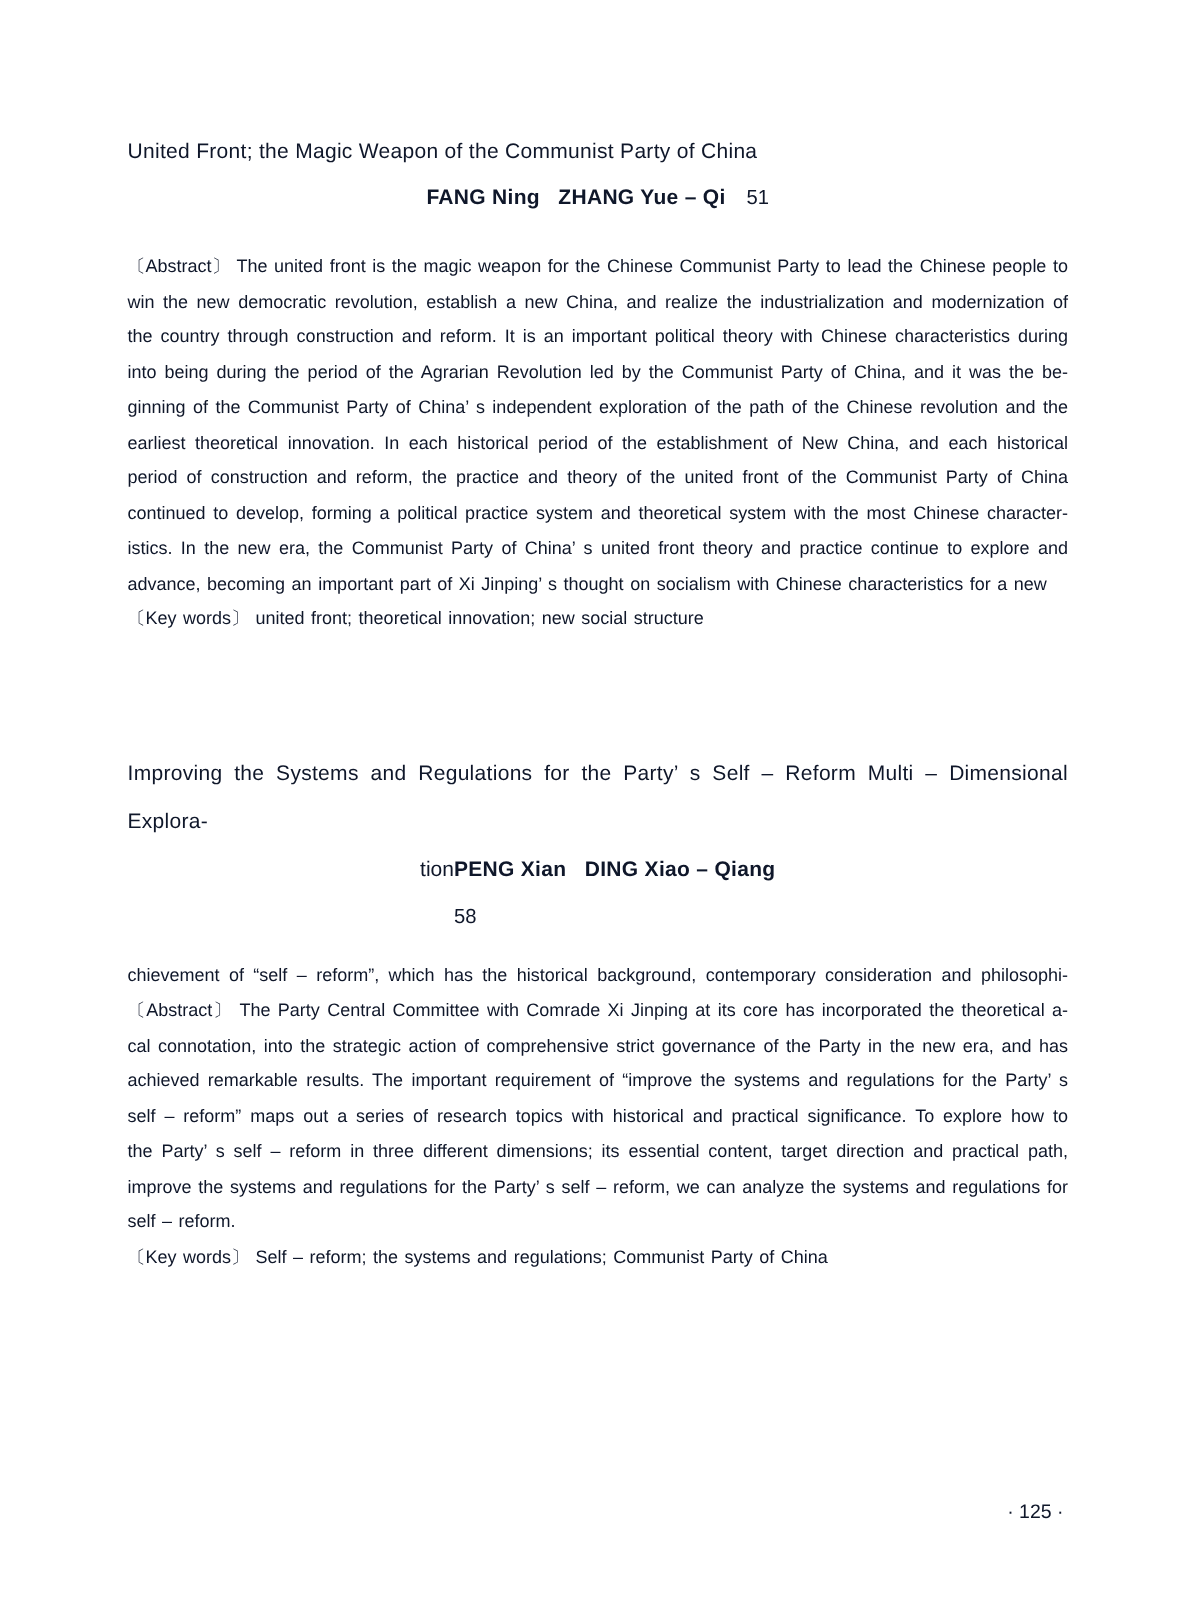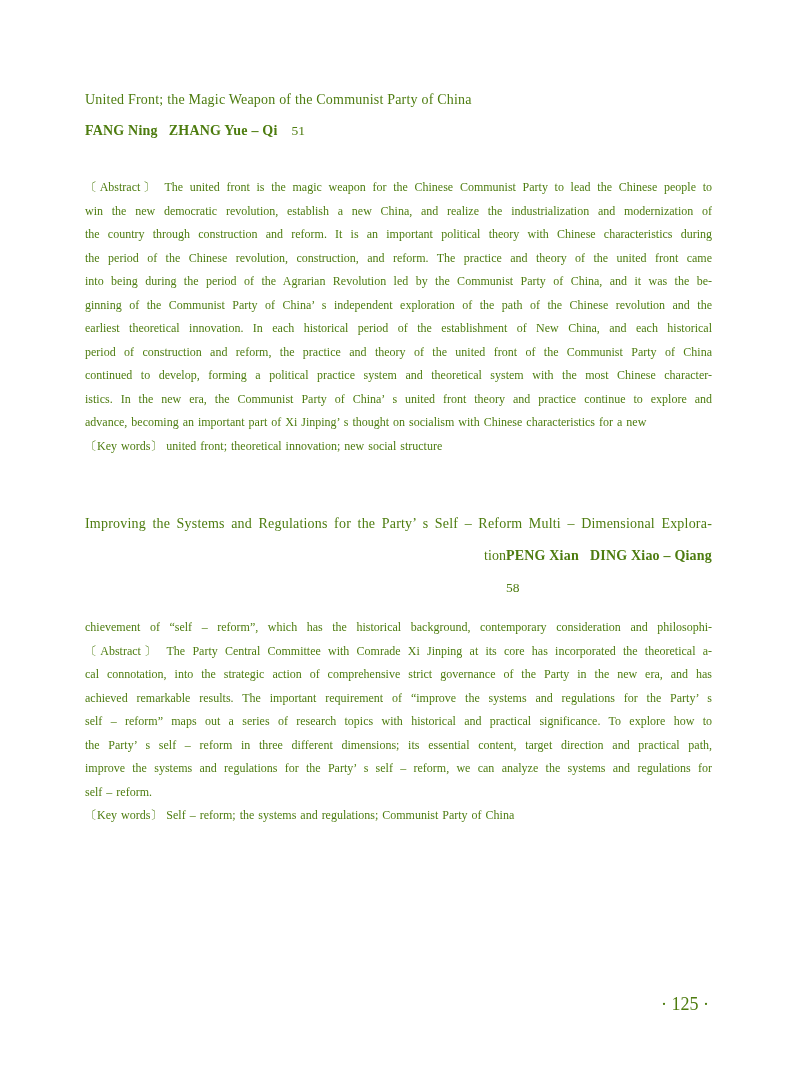--- a/index.html
+++ b/index.html
@@ -7,108 +7,107 @@
     padding: 0;
     background: #ffffff;
   }
   .page {
     position: relative;
     width: 793px;
     height: 1077px;
     background: #ffffff;
     box-sizing: border-box;
     padding: 90px 81px 0 85px;
-    font-family: Liberation Serif, serif;
-    color: #4d7c0f;
+    font-family: Liberation Sans, sans-serif;
+    color: #0f172a;
     overflow: hidden;
   }
   .article { margin: 0; }
-  .article + .article { margin-top: 50px; }
+  .article + .article { margin-top: 74px; }
 
   .article-title {
     font-size: 14px;
     font-weight: normal;
     margin: 0;
     line-height: 20px;
     letter-spacing: 0.2px;
   }
   .title-justified {
     line-height: 32px;
     text-align: justify;
     text-align-last: justify;
   }
   .title-line2 {
     display: flex;
-    justify-content: flex-end;
+    justify-content: center;
     align-items: baseline;
     line-height: 32px;
     font-size: 14px;
   }
   .byline {
     display: flex;
-    justify-content: flex-start;
+    justify-content: center;
     align-items: baseline;
     gap: 14px;
     margin-top: 11px;
     line-height: 20px;
   }
   .byline-right {
     display: flex;
     align-items: baseline;
     gap: 0;
     flex-direction: column;
   }
   .authors {
     font-weight: bold;
     font-size: 14px;
     white-space: pre;
     letter-spacing: 0.2px;
   }
   .pageno { font-size: 13.5px; }
 
-  .abs-lines { margin-top: 35px; }
+  .abs-lines { margin-top: 24px; }
   .abs-lines-2 { margin-top: 12px; }
   .text-line {
     font-size: 12px;
     line-height: 23.5px;
     text-align: justify;
     text-align-last: justify;
     word-spacing: 1px;
   }
   .abs-lines .text-line:last-child { text-align-last: left; }
   .kw-line {
     font-size: 12px;
     line-height: 23.5px;
     white-space: pre-wrap;
     word-spacing: 1px;
   }
   .folio {
     position: absolute;
     right: 84px;
     bottom: 62px;
-    font-size: 18px;
+    font-size: 13px;
     white-space: pre;
   }
 </style>
 </head>
 <body>
 
 <div class="page">
 
   <section class="article">
     <h2 class="article-title">United Front; the Magic Weapon of the Communist Party of China</h2>
     <div class="byline">
       <span class="authors">FANG Ning   ZHANG Yue – Qi</span>
       <span class="pageno">51</span>
     </div>
     <div class="abs-lines">
         <div class="text-line">〔Abstract〕 The united front is the magic weapon for the Chinese Communist Party to lead the Chinese people to</div>
         <div class="text-line">win the new democratic revolution, establish a new China, and realize the industrialization and modernization of</div>
         <div class="text-line">the country through construction and reform. It is an important political theory with Chinese characteristics during</div>
-        <div class="text-line">the period of the Chinese revolution, construction, and reform. The practice and theory of the united front came</div>
         <div class="text-line">into being during the period of the Agrarian Revolution led by the Communist Party of China, and it was the be-</div>
         <div class="text-line">ginning of the Communist Party of China’ s independent exploration of the path of the Chinese revolution and the</div>
         <div class="text-line">earliest theoretical innovation. In each historical period of the establishment of New China, and each historical</div>
         <div class="text-line">period of construction and reform, the practice and theory of the united front of the Communist Party of China</div>
         <div class="text-line">continued to develop, forming a political practice system and theoretical system with the most Chinese character-</div>
         <div class="text-line">istics. In the new era, the Communist Party of China’ s united front theory and practice continue to explore and</div>
         <div class="text-line">advance, becoming an important part of Xi Jinping’ s thought on socialism with Chinese characteristics for a new</div>
       </div>
     <div class="kw-line">〔Key words〕 united front; theoretical innovation; new social structure</div>
   </section>

